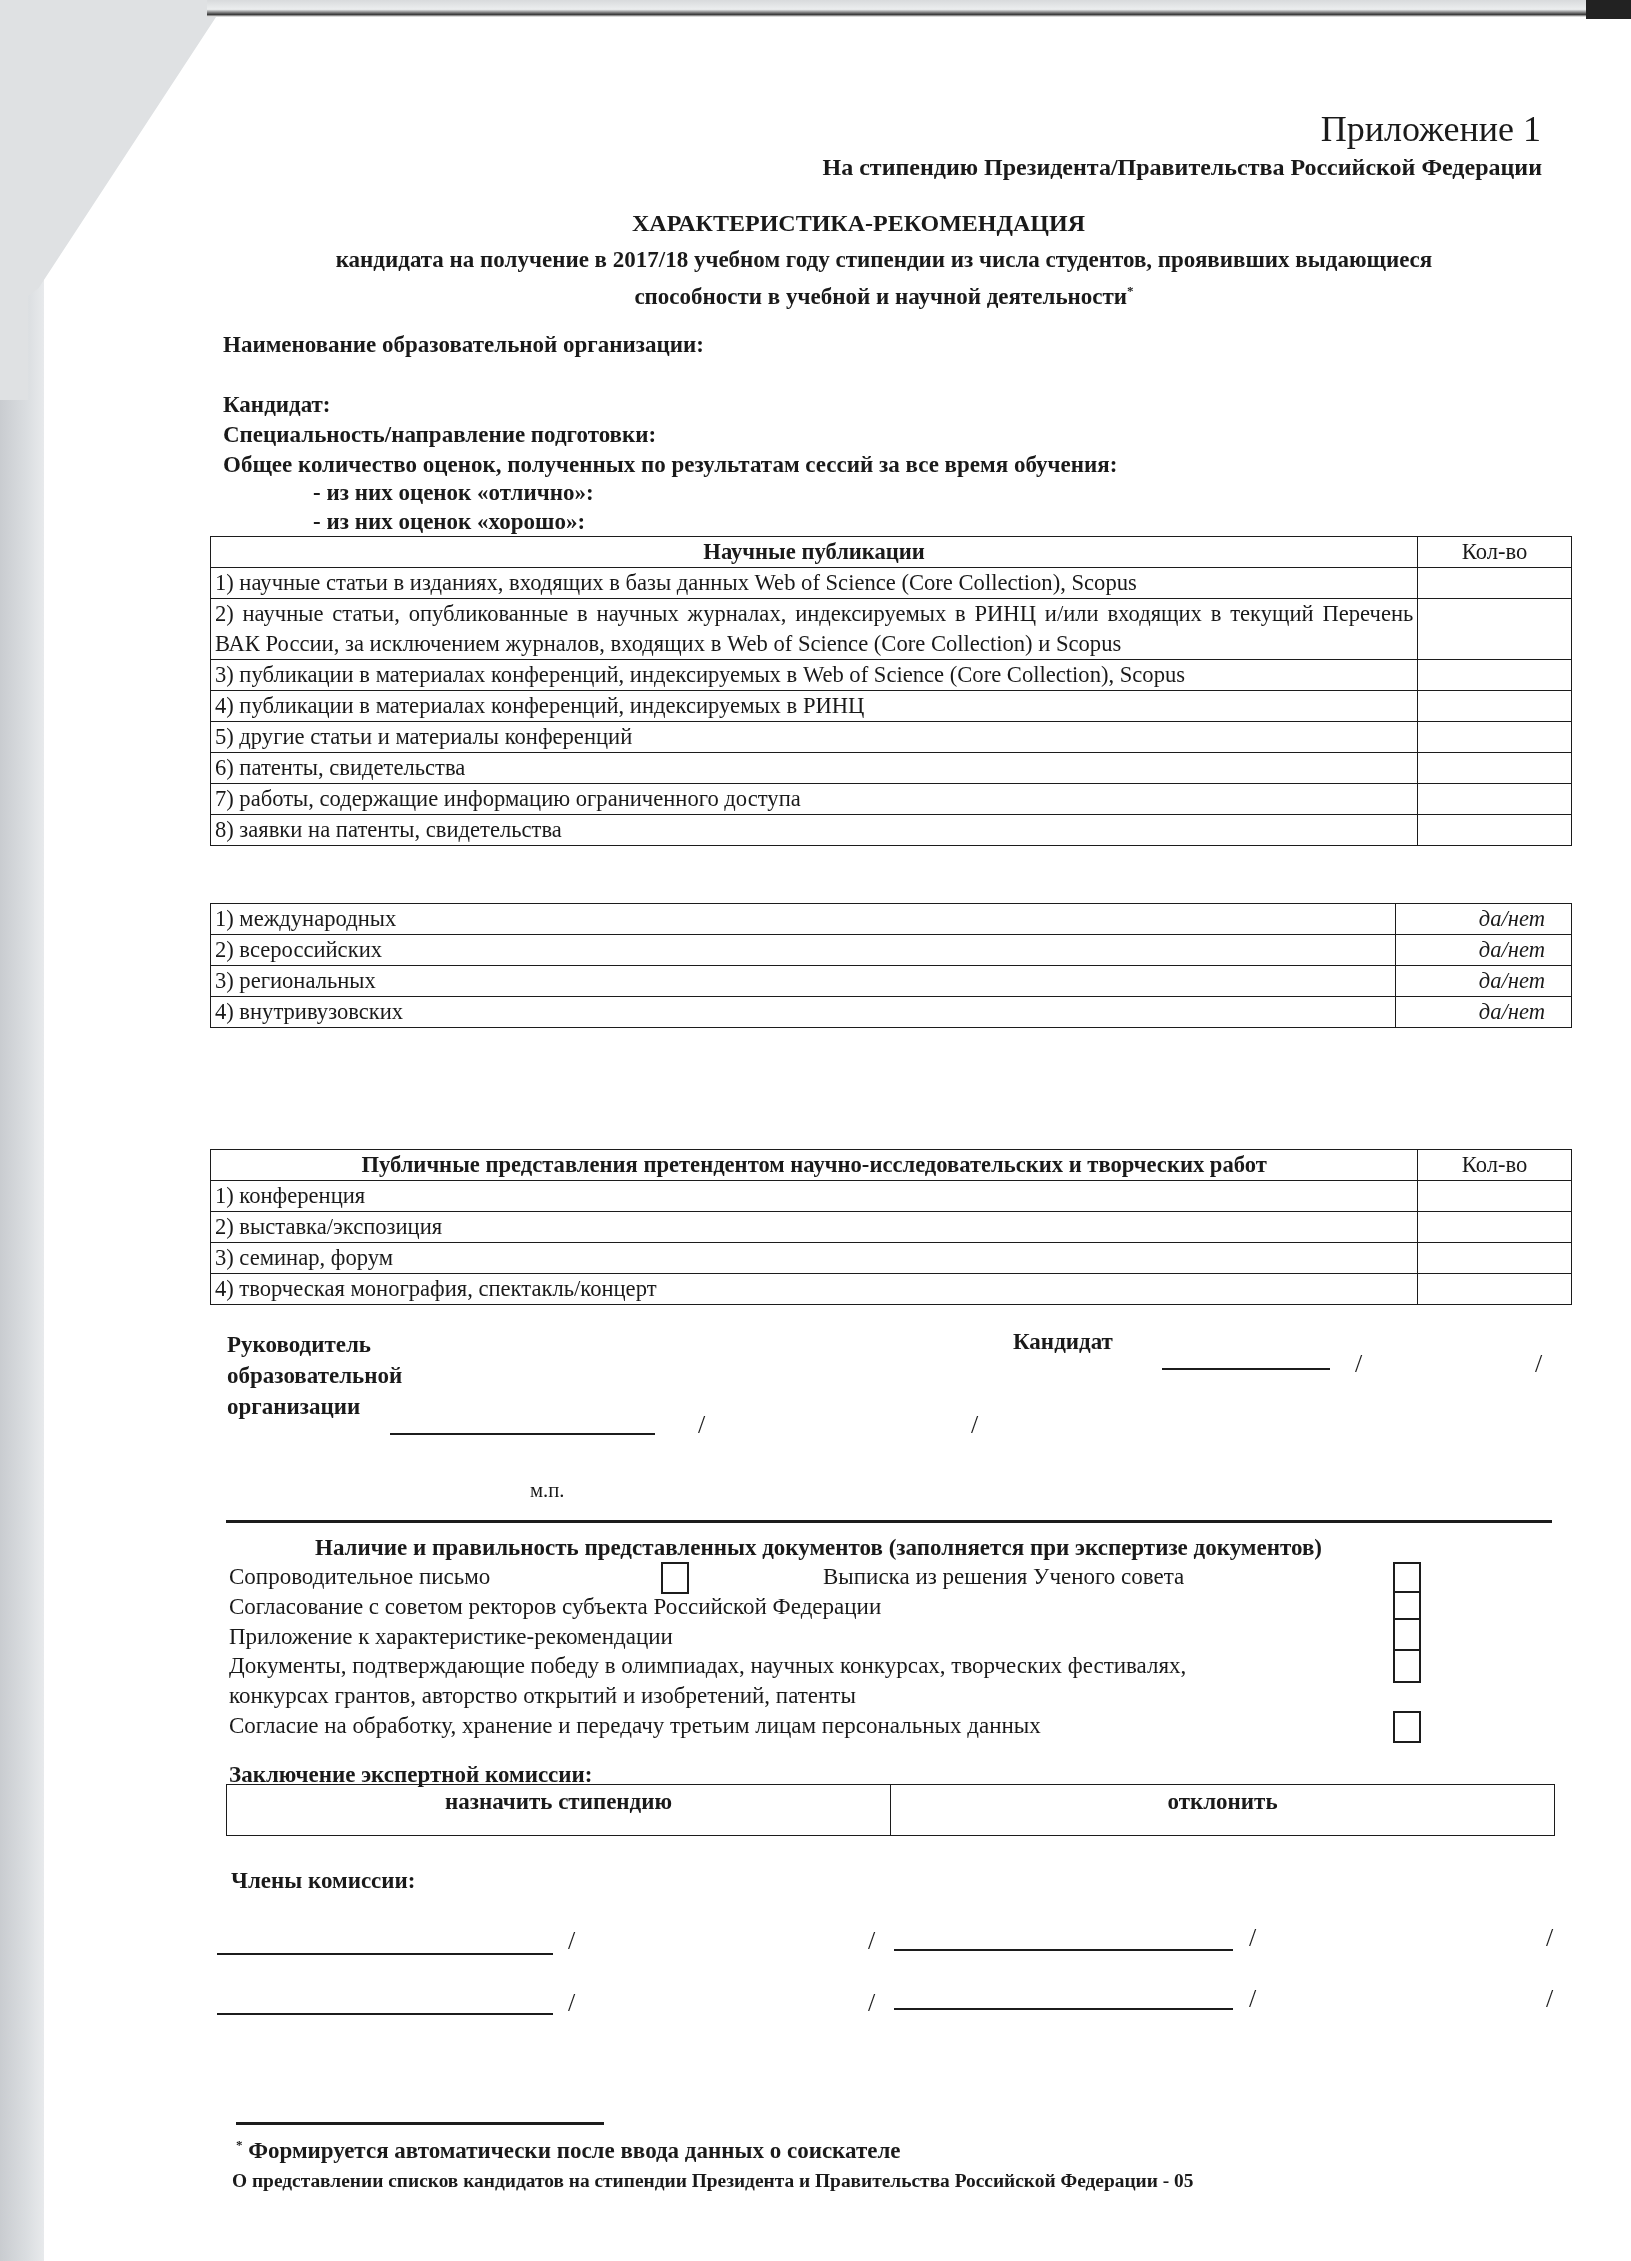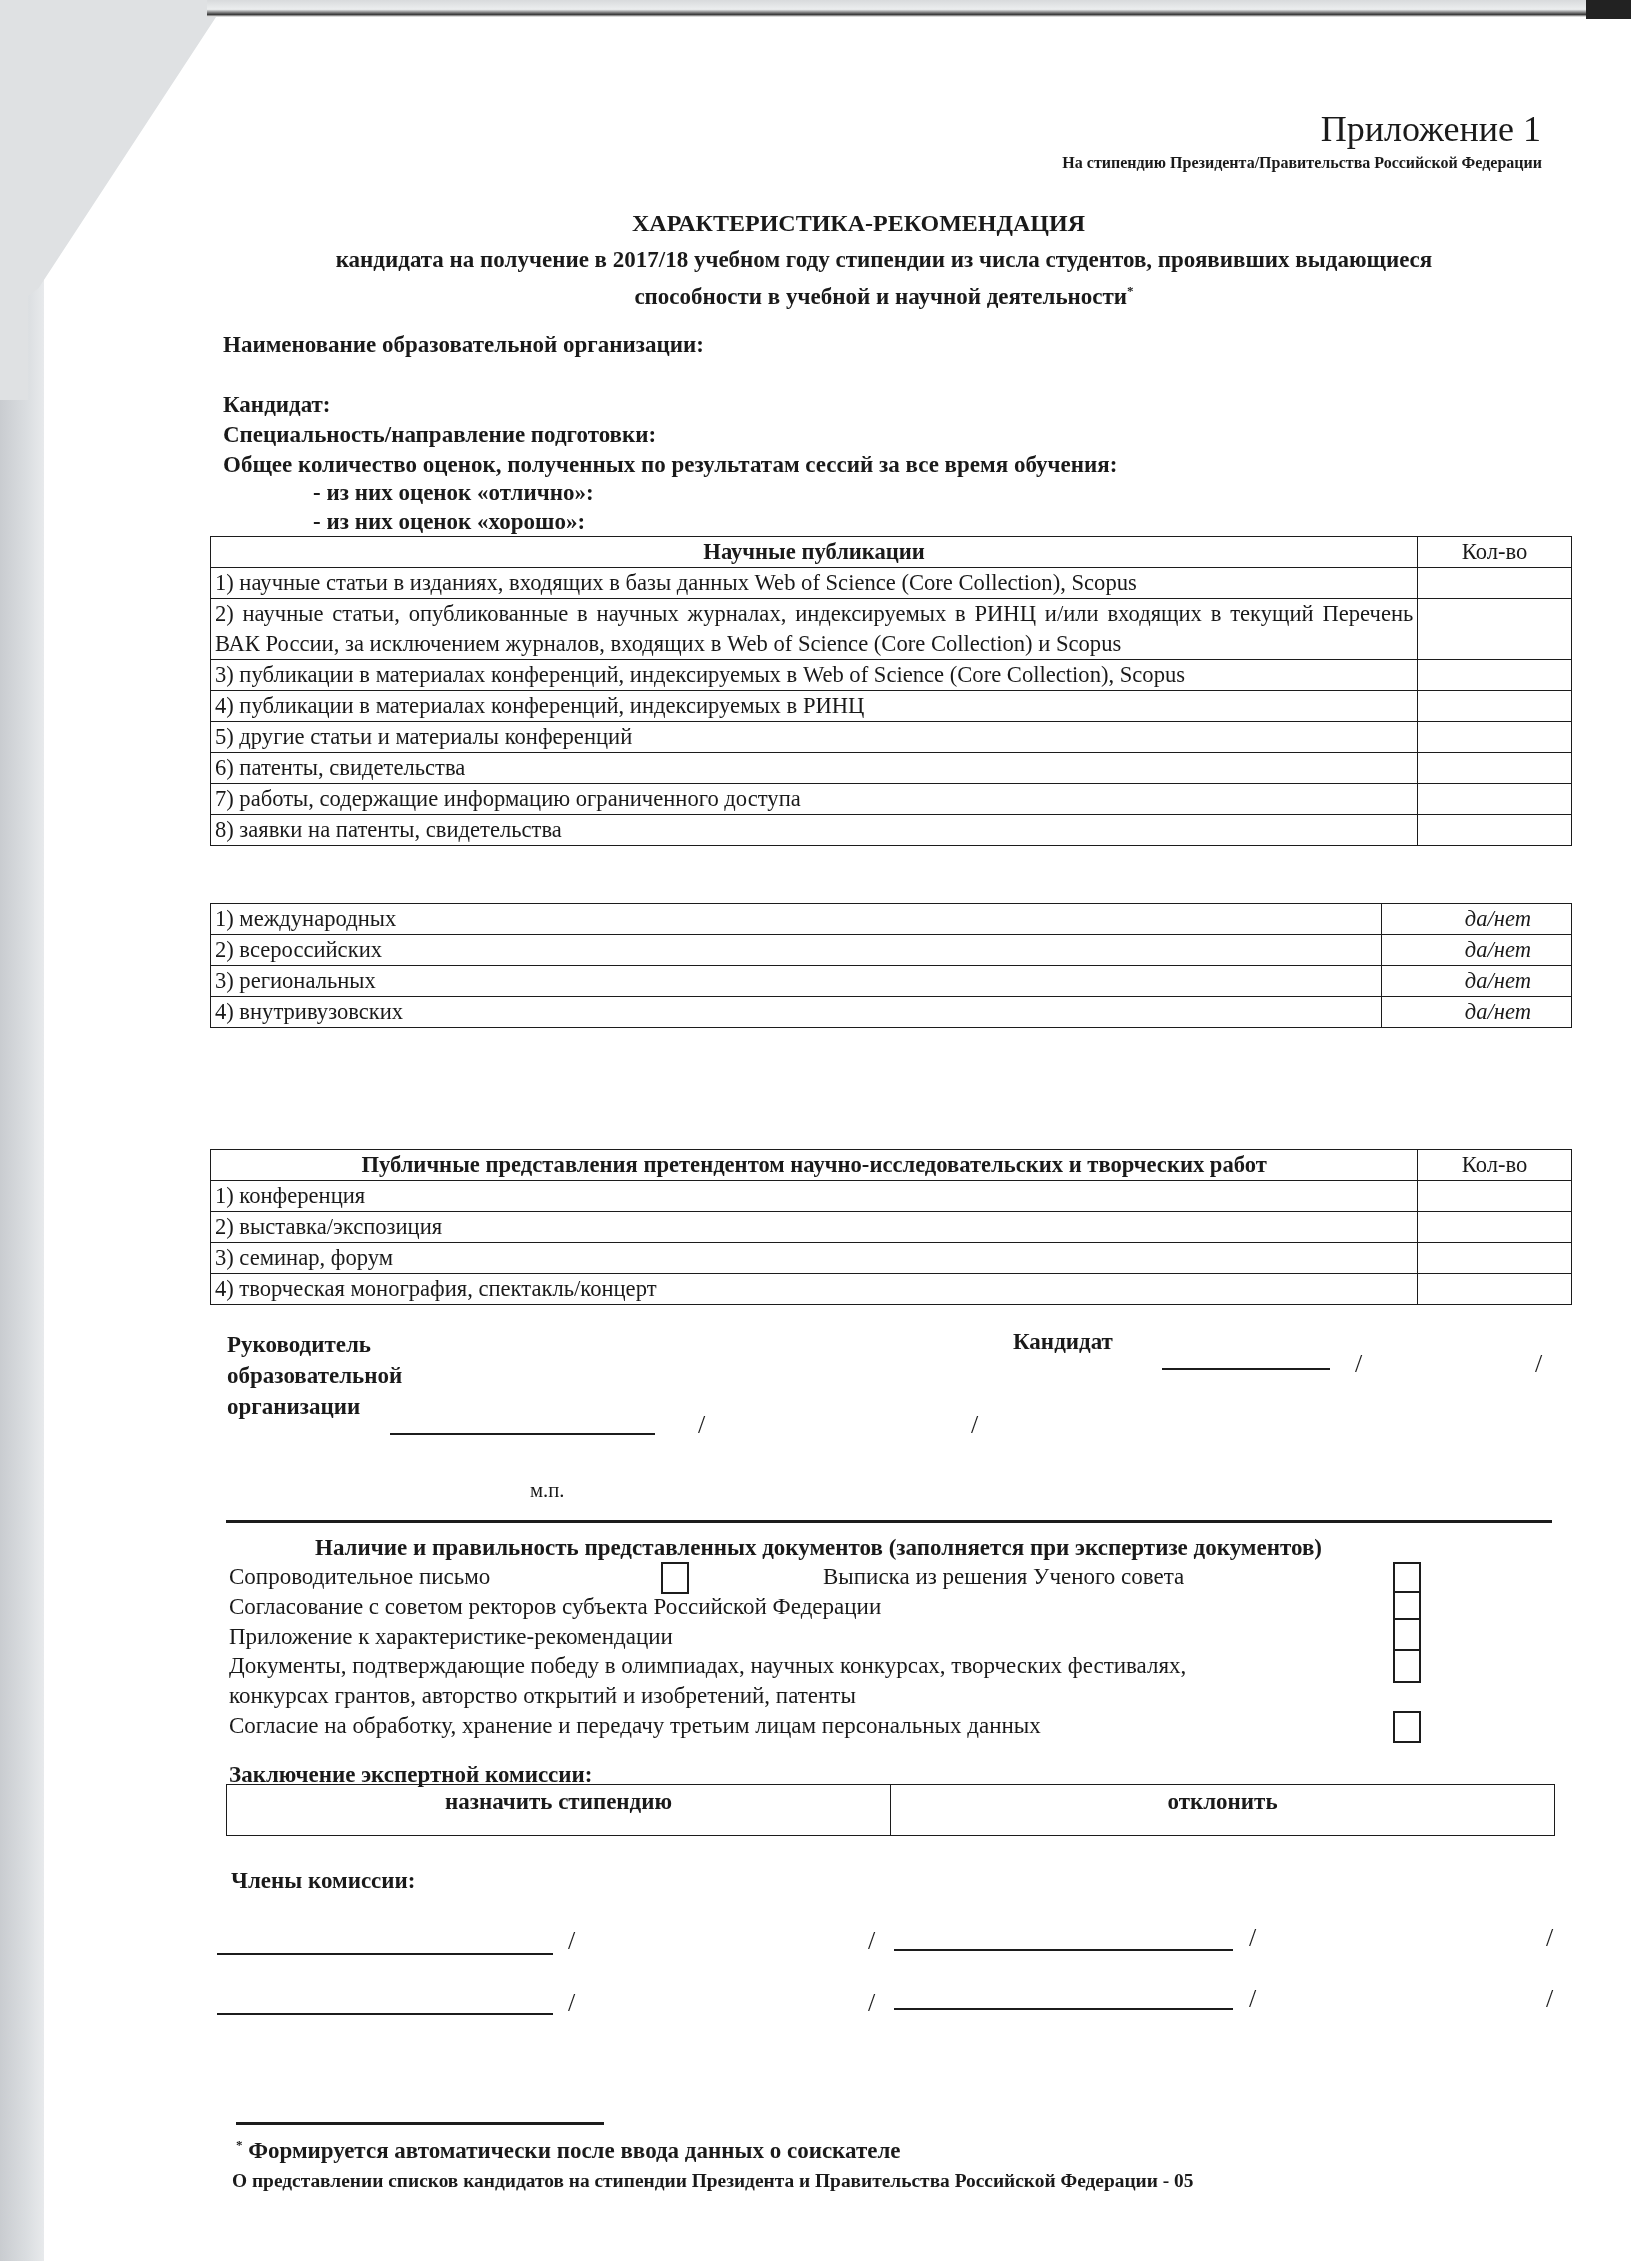--- a/index.html
+++ b/index.html
@@ -26,36 +26,36 @@
   .scan-topright {
     position: absolute; right: 0; top: 0; width: 45px; height: 19.4px;
     background: #222;
   }
   .page {
     position: absolute; left: 0; top: 0; width: 1631px; height: 2261px;
   }
   .abs { position: absolute; }
   .bold { font-weight: bold; }
   .appendix-title { right: 90px; top: 108px; font-size: 36px; }
-  .appendix-sub { right: 89px; top: 154px; font-size: 16px; font-weight: bold; }
+  .appendix-sub { right: 89px; top: 154px; font-size: 24px; font-weight: bold; }
   .doc-title { left: 0; width: 1631px; text-align: center; top: 210px; font-size: 24px; font-weight: bold; padding-left: 86px; box-sizing: border-box; }
   .doc-subtitle { left: 245px; width: 1278px; text-align: center; top: 244px; font-size: 23px; font-weight: bold; line-height: 31px; }
   .doc-subtitle sup { font-size: 13px; }
   .field { left: 223px; font-size: 23px; font-weight: bold; }
   .field-sub { left: 313px; font-size: 23px; font-weight: bold; }
   table.grid {
     position: absolute; border-collapse: collapse; left: 210px; width: 1362px;
     font-size: 22.6px;
   }
   table.grid td, table.grid th {
     border: 1.9px solid #1c1c1c; padding: 0 3.9px; vertical-align: top; line-height: 30px;
   }
   table.grid th { font-weight: bold; text-align: center; }
   table.grid td.qty { width: 145px; text-align: center; margin-top: 35px; }
-  table.grid td.yn { width: 145px; text-align: right; font-style: italic; padding-right: 40px; }
+  table.grid td.yn { width: 145px; text-align: right; font-style: italic; padding-right: 26px; }
   table.grid td.justify { text-align: justify; text-align-last: left; }
   .sign-label { font-size: 23px; font-weight: bold; line-height: 31px; }
   .line { position: absolute; background: #1c1c1c; height: 1.9px; }
   .slash { position: absolute; font-size: 26px; }
   .thickrule { position: absolute; left: 226px; width: 1326px; height: 3.2px; background: #1c1c1c; }
   .check-label { font-size: 23px; position: absolute; left: 229px; }
   .checkbox { position: absolute; width: 28px; height: 32px; border: 2.6px solid #1c1c1c; box-sizing: border-box; background: #fff; }
   .conclusion {
     position: absolute; left: 226px; top: 1784px; width: 1329px; height: 52px;
     border: 1.9px solid #1c1c1c; display: flex; box-sizing: border-box;

